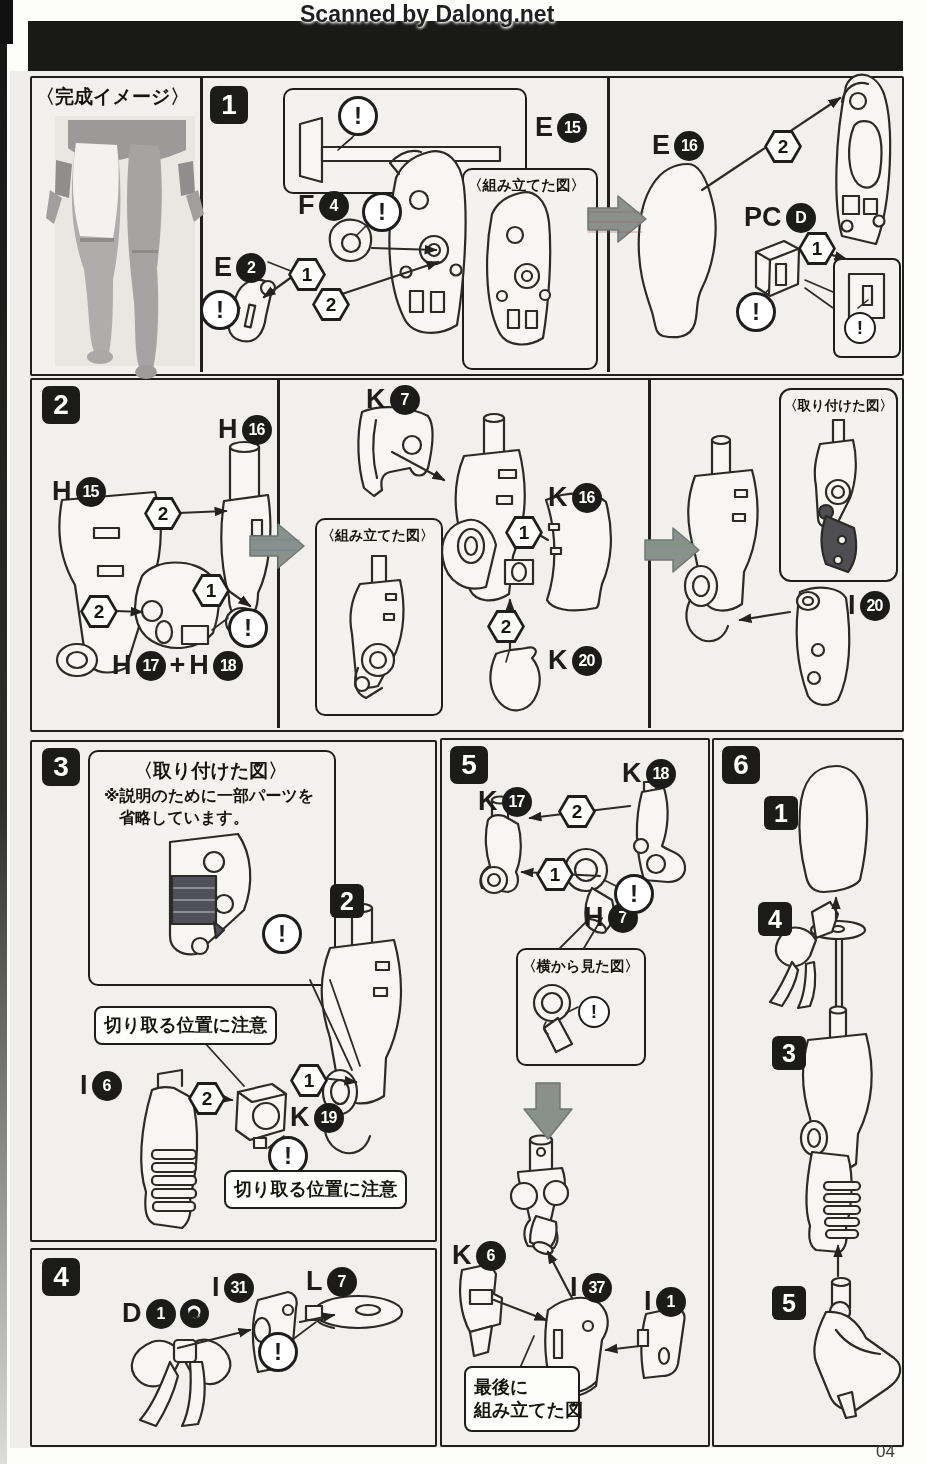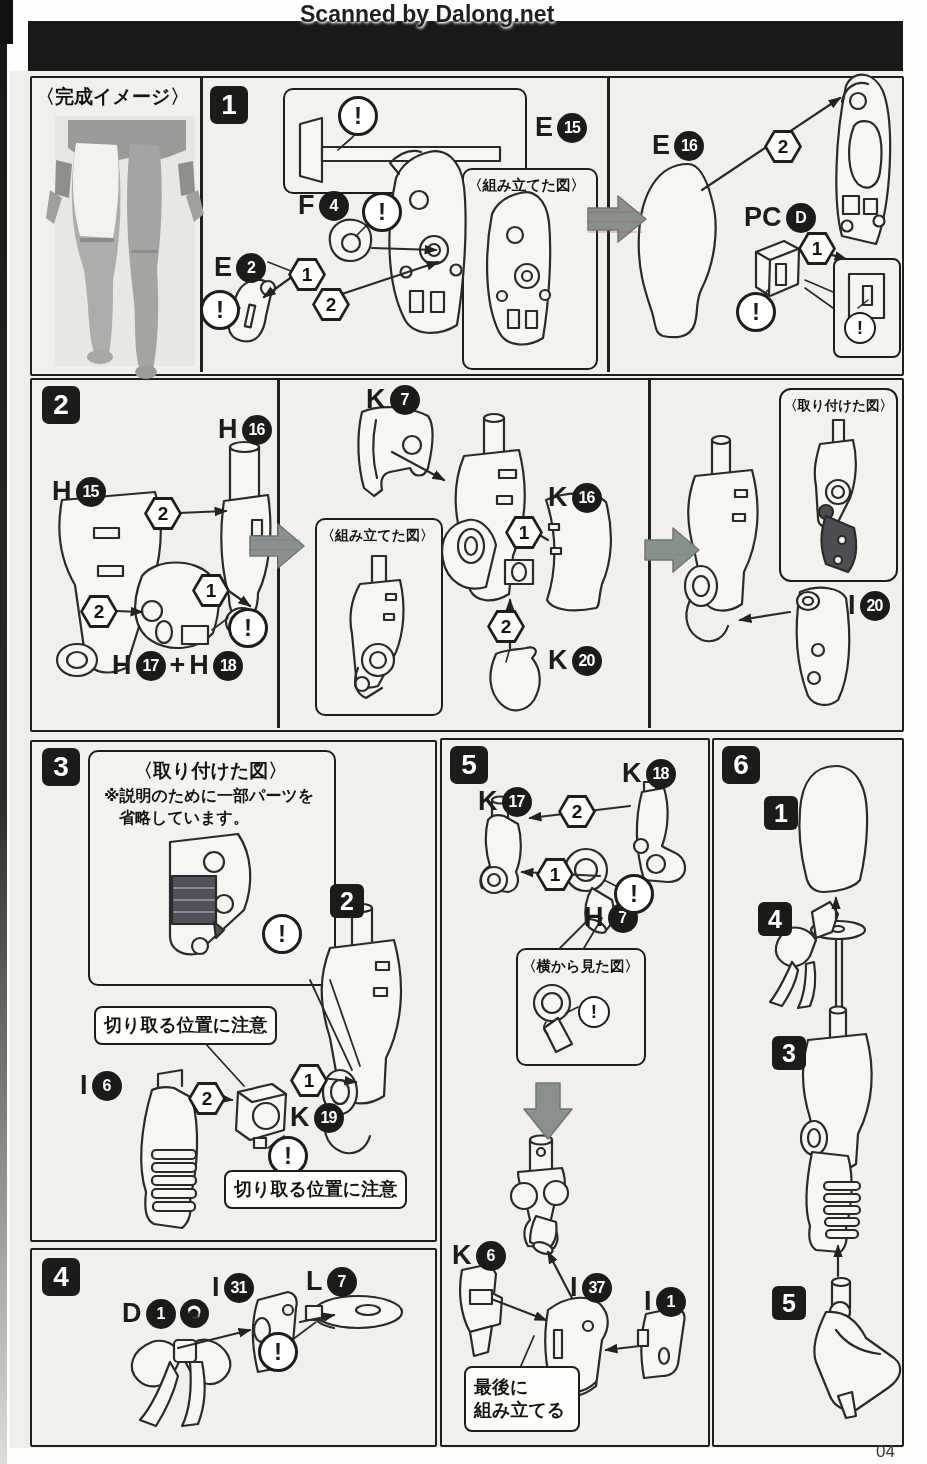--- a/index.html
+++ b/index.html
@@ -702,15 +702,15 @@
     </div>
 
   <div class="callout" style="left:94px;top:1006px;height:31px;font-size:18px;">
     <span>切り取る位置に注意</span>
   </div>
   <div class="callout" style="left:224px;top:1170px;height:31px;font-size:18px;">
     <span>切り取る位置に注意</span>
   </div>
   <div class="callout" style="left:464px;top:1366px;width:96px;height:58px;font-size:18px;">
     <span>最後に</span>
-    <span>組み立てる</span>
+    <span>組み立てた図</span>
   </div>
 </div>
 
 </body></html>

